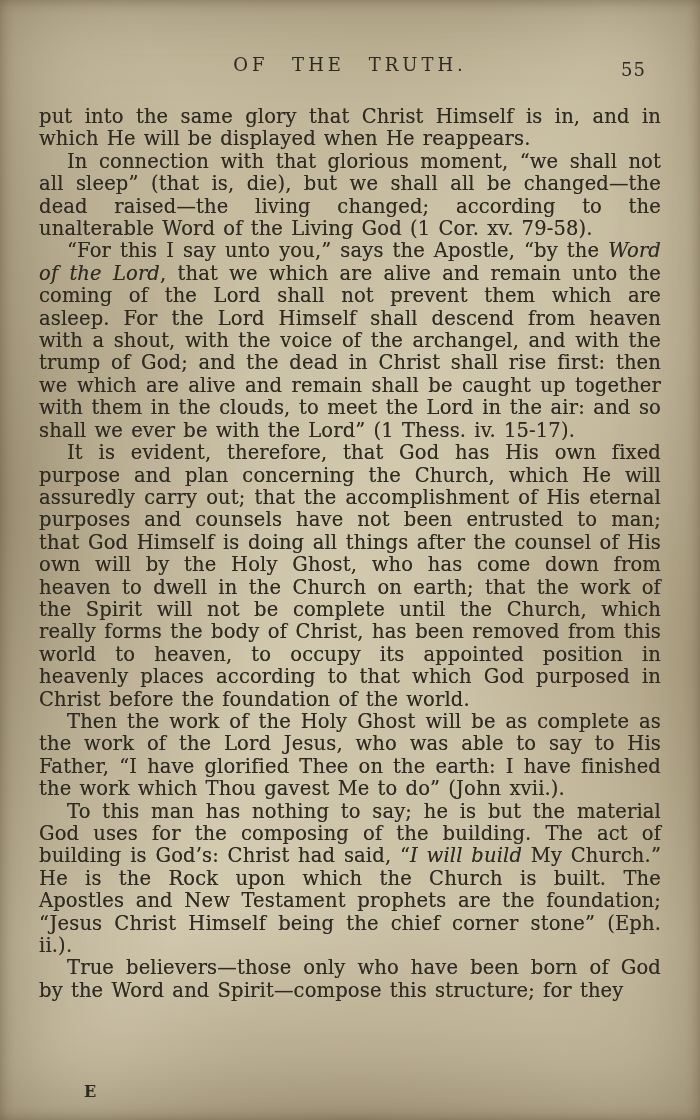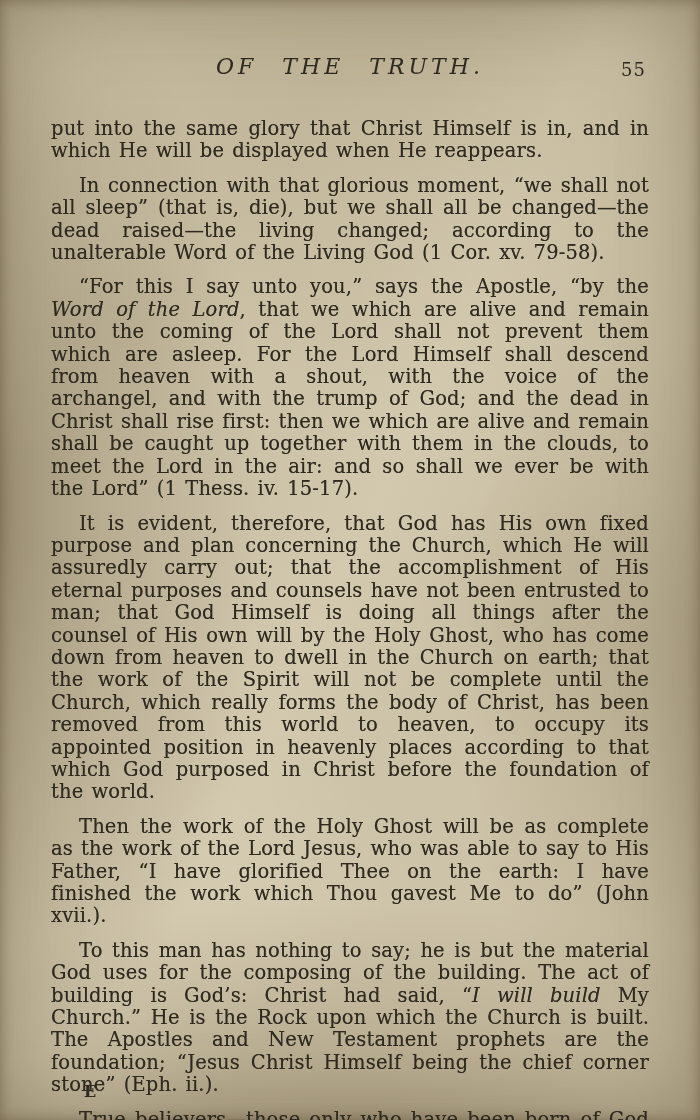--- a/index.html
+++ b/index.html
@@ -42,22 +42,21 @@
     top: 54px;
     left: 42px;
     right: 42px;
     height: 32px;
   }
   .running-title {
     position: absolute;
     left: 50%;
     transform: translateX(-50%);
     top: 0;
-    font-style: italic;
-    font-size: 22px;
+    font-size: 18px;
     letter-spacing: 4px;
     word-spacing: 14px;
     white-space: nowrap;
   }
   .page-number {
     position: absolute;
     right: 12px;
     top: 5px;
     font-size: 18px;
     letter-spacing: 1px;
@@ -68,21 +67,21 @@
     left: 39px;
     width: 622px;
     font-size: 19.5px;
     line-height: 22.4px;
     text-align: justify;
     word-spacing: 0.09em;
     letter-spacing: 0.15px;
     text-shadow: 0 0 0.4px rgba(40,35,25,0.55);
   }
   .body-text p {
-    margin: 12px;
+    margin: 0;
   }
   .body-text p.indent {
     text-indent: 28px;
   }
   .body-text em {
     font-style: italic;
   }
   .signature {
     position: absolute;
     left: 84px;

